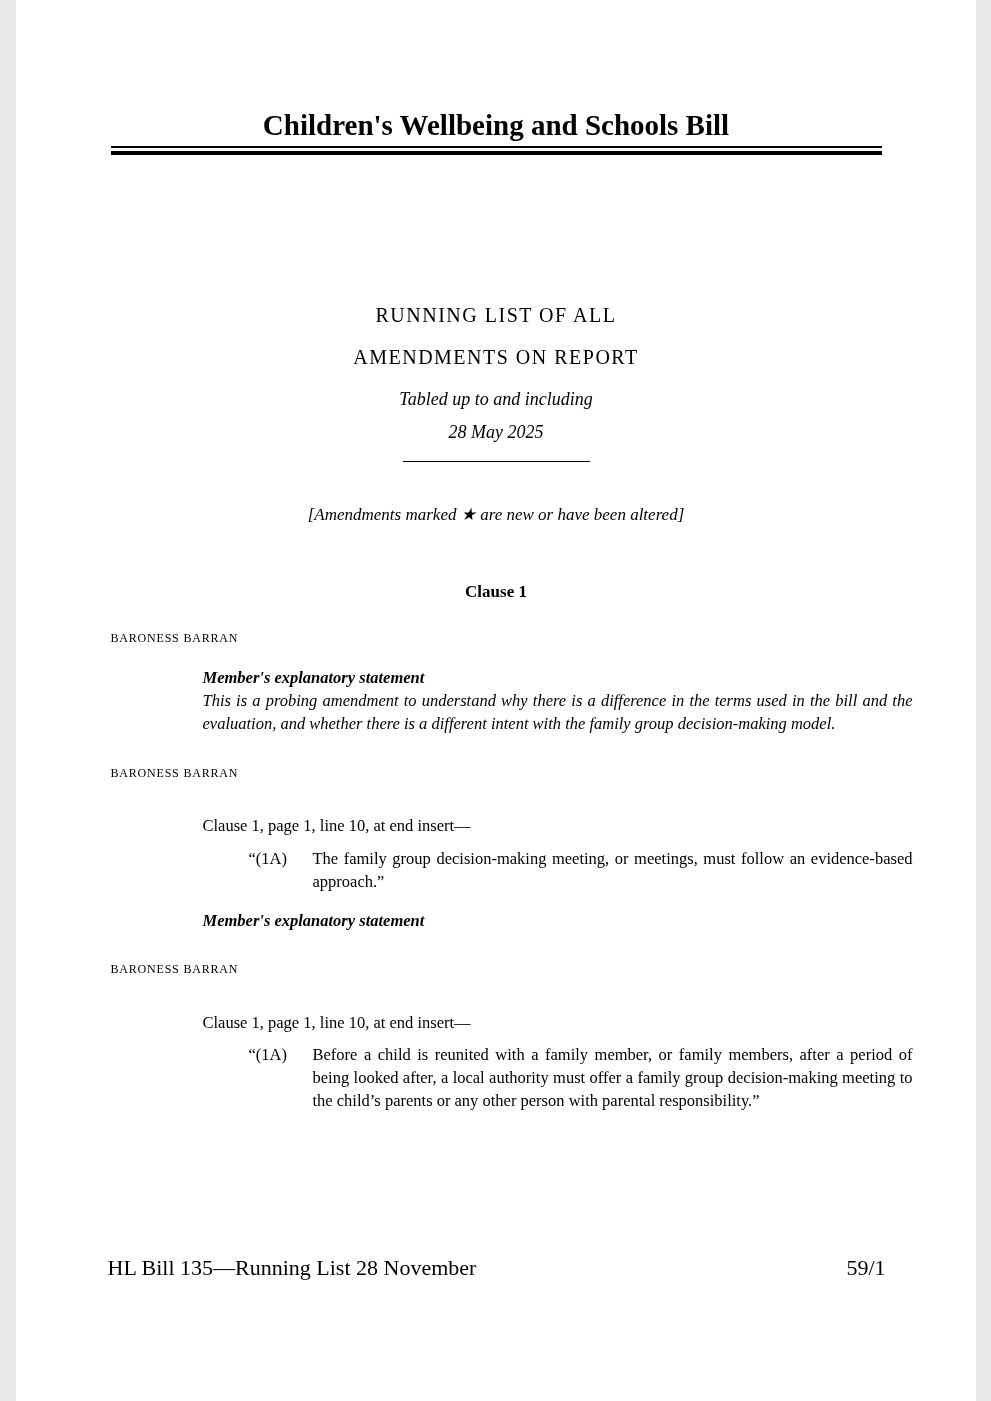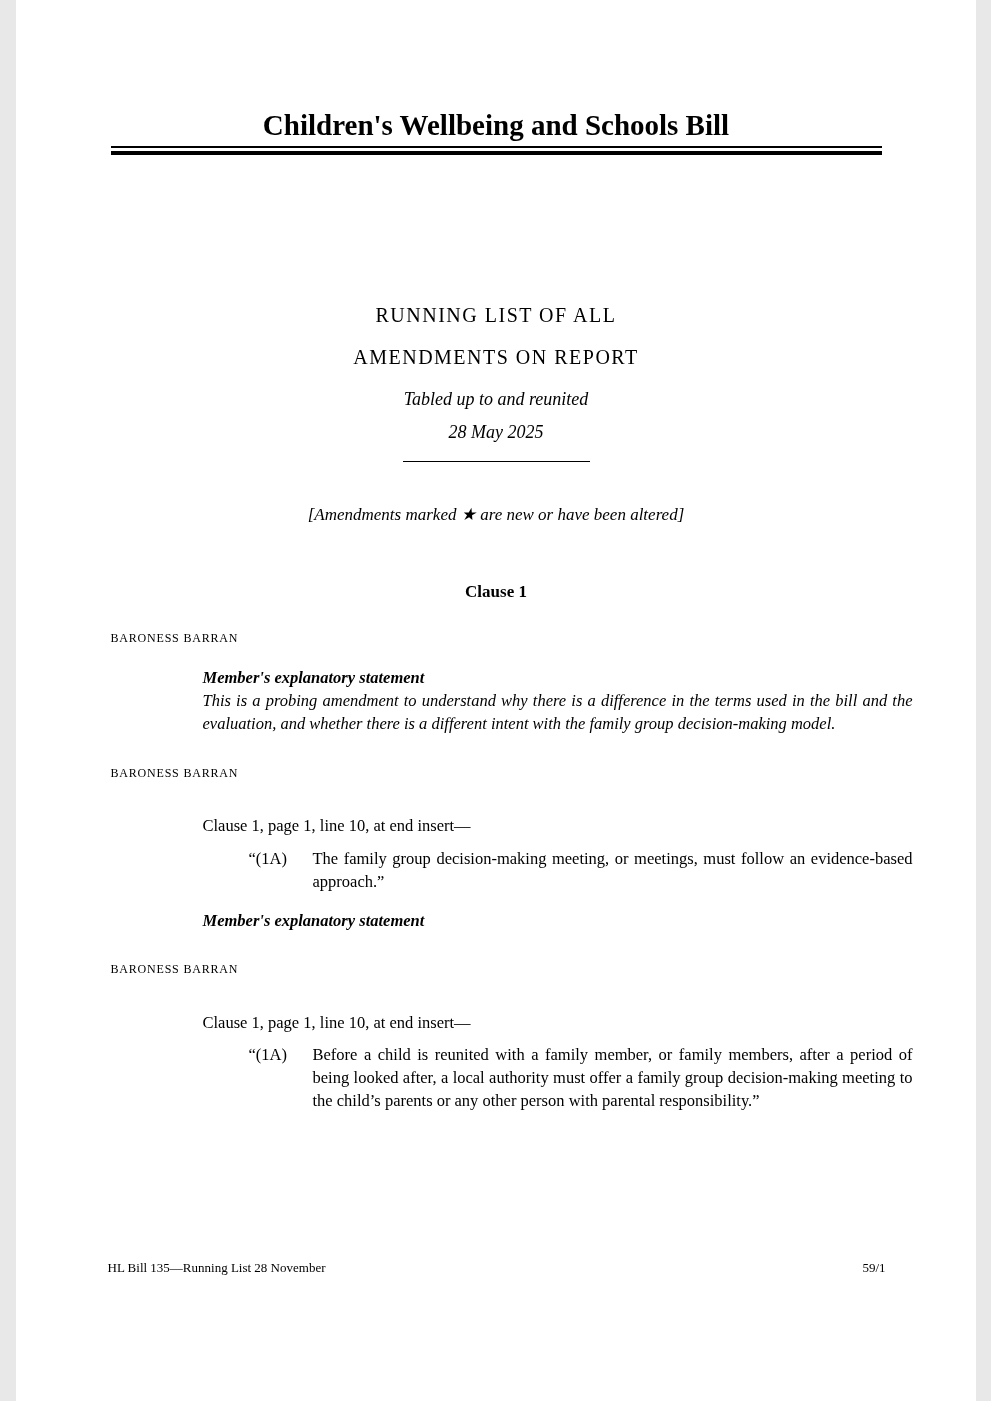--- a/index.html
+++ b/index.html
@@ -121,36 +121,36 @@
     font-style: italic;
     text-align: justify;
   }
   .footer {
     position: absolute;
     top: 1257px;
     left: 92px;
     right: 90px;
     display: flex;
     justify-content: space-between;
-    font-size: 13px;
+    font-size: 22px;
     line-height: 22px;
   }
 </style>
 </head>
 <body>
 
 <div class="page">
 
   <div class="title">Children's Wellbeing and Schools Bill</div>
   <div class="rule-double"></div>
 
   <div class="head-caps-1">RUNNING LIST OF ALL</div>
   <div class="head-caps-2">AMENDMENTS ON REPORT</div>
 
-  <div class="tabled-1">Tabled up to and reunited</div>
+  <div class="tabled-1">Tabled up to and including</div>
   <div class="tabled-2">28 May 2025</div>
 
   <div class="rule-short"></div>
 
   <div class="notice">[Amendments marked ★ are new or have been altered]</div>
 
   <div class="clause-head">Clause 1</div>
 
   <div class="sponsor">BARONESS BARRAN</div>
   <div class="body-block">

